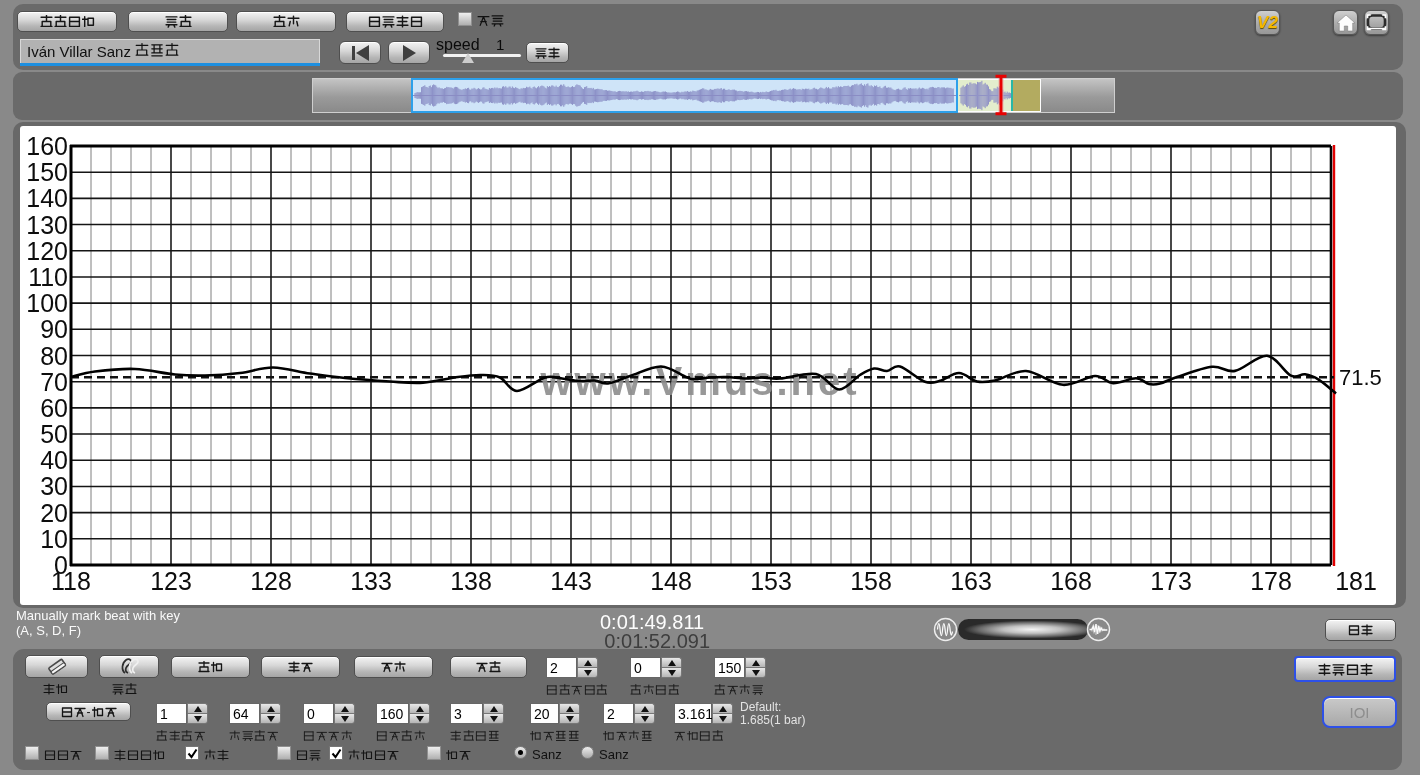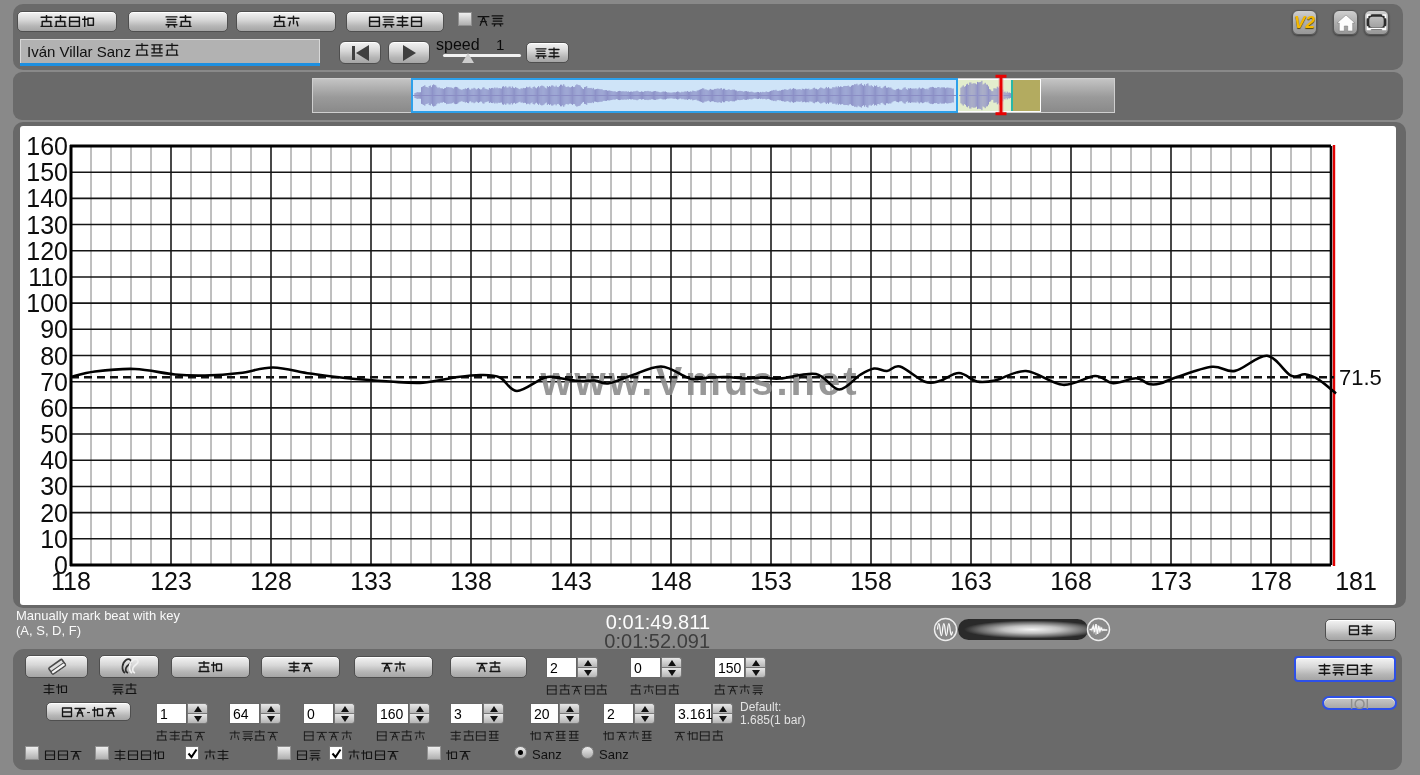--- a/index.html
+++ b/index.html
@@ -82,21 +82,21 @@
   </div>
 <div class="cb" style="left:458px;top:12px"></div>
 <div class="slab" style="left:477px;top:13px"><span style="display:inline-flex;gap:1px;align-items:center">
       <svg width="13" height="13" viewBox="0 0 13 13" style="vertical-align:-2px">
         <path d="M1.1 2.7L11.9 2.7M6.5 2.7L3.2 11.4M6.5 2.7L9.8 11.4M3.8 7.6L9.2 7.6" stroke="#111" stroke-width="1.26" fill="none" stroke-linecap="round"></path>
       </svg>
       <svg width="13" height="13" viewBox="0 0 13 13" style="vertical-align:-2px">
         <path d="M1.1 1.9L11.9 1.9M2.2 4.5L10.8 4.5M2.2 7.1L10.8 7.1M1.1 9.8L11.9 9.8M4.3 9.8L3.2 12.1M8.7 9.8L9.8 12.1" stroke="#111" stroke-width="1.26" fill="none" stroke-linecap="round"></path>
       </svg>
     </span></div>
-<div class="ticon" style="left:1292px">
+<div class="ticon" style="left:1255px">
     <span style="font:bold italic 17px 'Liberation Sans';color:#f5b800;text-shadow:0 1px 1px #5a4a00">V2</span>
   </div>
 <div class="ticon" style="left:1333px">
     <svg width="20" height="18" viewBox="0 0 20 18">
       <path d="M10 1L1 9h2.3v8h5v-5h3.4v5h5V9H19z" fill="#fdfdfd" stroke="#777" stroke-width=".5"></path>
     </svg>
   </div>
 <div class="ticon" style="left:1364px">
     <svg width="21" height="19" viewBox="0 0 21 19">
       <rect x="2" y="2.5" width="17" height="13" rx="4.5" fill="none" stroke="#2c2c2c" stroke-width="2.6"></rect>
@@ -277,21 +277,21 @@
       <text x="751" y="464" text-anchor="middle" font-size="25" fill="#0d0d0d">153</text>
       <text x="851" y="464" text-anchor="middle" font-size="25" fill="#0d0d0d">158</text>
       <text x="951" y="464" text-anchor="middle" font-size="25" fill="#0d0d0d">163</text>
       <text x="1051" y="464" text-anchor="middle" font-size="25" fill="#0d0d0d">168</text>
       <text x="1151" y="464" text-anchor="middle" font-size="25" fill="#0d0d0d">173</text>
       <text x="1251" y="464" text-anchor="middle" font-size="25" fill="#0d0d0d">178</text>
       <text x="1336" y="464" text-anchor="middle" font-size="25" fill="#0d0d0d">181</text>
 <text x="1319" y="259" font-size="22" fill="#0d0d0d">71.5</text>
 </svg></div>
 <div class="abs" style="left:16px;top:609px;font:13px 'Liberation Sans';color:#fafafa;line-height:14.5px">Manually mark beat with key<br>(A, S, D, F)</div>
-<div class="abs" style="left:600px;top:611px;width:110px;text-align:right;font:20px 'Liberation Sans';color:#fdfdfd">0:01:49.811</div>
+<div class="abs" style="left:600px;top:611px;width:110px;font:20px 'Liberation Sans';color:#fdfdfd">0:01:49.811</div>
 <div class="abs" style="left:600px;top:630px;width:110px;text-align:right;font:20px 'Liberation Sans';color:#3e3e3e">0:01:52.091</div>
 <div class="abs" style="left:933px;top:617px"><svg width="25" height="25" viewBox="0 0 25 25">
       <circle cx="12.5" cy="12.5" r="11" fill="none" stroke="#ededed" stroke-width="1.4"></circle>
       <path d="M4.5 12.5c.8-8 1.8-8 2.6 0s1.7 8 2.5 0 1.7-8 2.5 0 1.7 8 2.5 0 1.7-8 2.5 0 1.5 6 2.4 2" fill="none" stroke="#fbfbfb" stroke-width="1.25"></path>
     </svg></div>
 <div class="abs" style="left:958px;top:619px;width:130px;height:21px;border-radius:11px;background:radial-gradient(ellipse 68px 9px at 74px 10.5px,#f4f4f4,#c0c0c0 42%,#6a6a6a 78%,#2a2a2a 100%),#2a2a2a"></div>
 <div class="abs" style="left:1086px;top:617px"><svg width="25" height="25" viewBox="0 0 25 25">
       <circle cx="12.5" cy="12.5" r="11" fill="none" stroke="#ededed" stroke-width="1.4"></circle>
       <path d="M3.5 12.5h2.5M6 12.5l1.2-3.5 1.4 6 1.4-8 1.4 10 1.3-8 1.2 5 1.2-3 1.2 2h5" fill="none" stroke="#fbfbfb" stroke-width="1.3"></path>
       <path d="M6 10.5v4M8 8.5v8M10 7v11M12 8v9M14 9.5v6M16 10.5v4M18 11.5v2" stroke="#fbfbfb" stroke-width=".8" opacity=".85"></path>
@@ -765,14 +765,14 @@
         <path d="M1.1 1.9L11.9 1.9M2.2 4.5L10.8 4.5M2.2 7.1L10.8 7.1M1.1 9.8L11.9 9.8M4.3 9.8L3.2 12.1M8.7 9.8L9.8 12.1" stroke="#151515" stroke-width="1.44" fill="none" stroke-linecap="round"></path>
       </svg>
       <svg width="13" height="13" viewBox="0 0 13 13" style="vertical-align:-2px">
         <path d="M1.6 2.2L11.4 2.2M1.6 2.2L1.6 11.4M11.4 2.2L11.4 11.4M1.6 11.4L11.4 11.4M1.6 6.5L11.4 6.5" stroke="#151515" stroke-width="1.44" fill="none" stroke-linecap="round"></path>
       </svg>
       <svg width="13" height="13" viewBox="0 0 13 13" style="vertical-align:-2px">
         <path d="M1.1 2.7L11.9 2.7M2.2 6.5L10.8 6.5M1.1 10.3L11.9 10.3M6.5 1.1L6.5 11.9" stroke="#151515" stroke-width="1.44" fill="none" stroke-linecap="round"></path>
       </svg>
     </span>
   </div>
-<div class="btn" style="left:1322px;top:696px;width:75px;height:14px;border:2px solid #2d50e8;border-radius:8px;background:linear-gradient(#c9c9c9,#a8a8a8)">
+<div class="btn" style="left:1322px;top:696px;width:75px;height:32px;border:2px solid #2d50e8;border-radius:8px;background:linear-gradient(#c9c9c9,#a8a8a8)">
     <span style="font:15px 'Liberation Sans';color:#8e8e8e">IOI</span>
   </div>
 </body></html>

